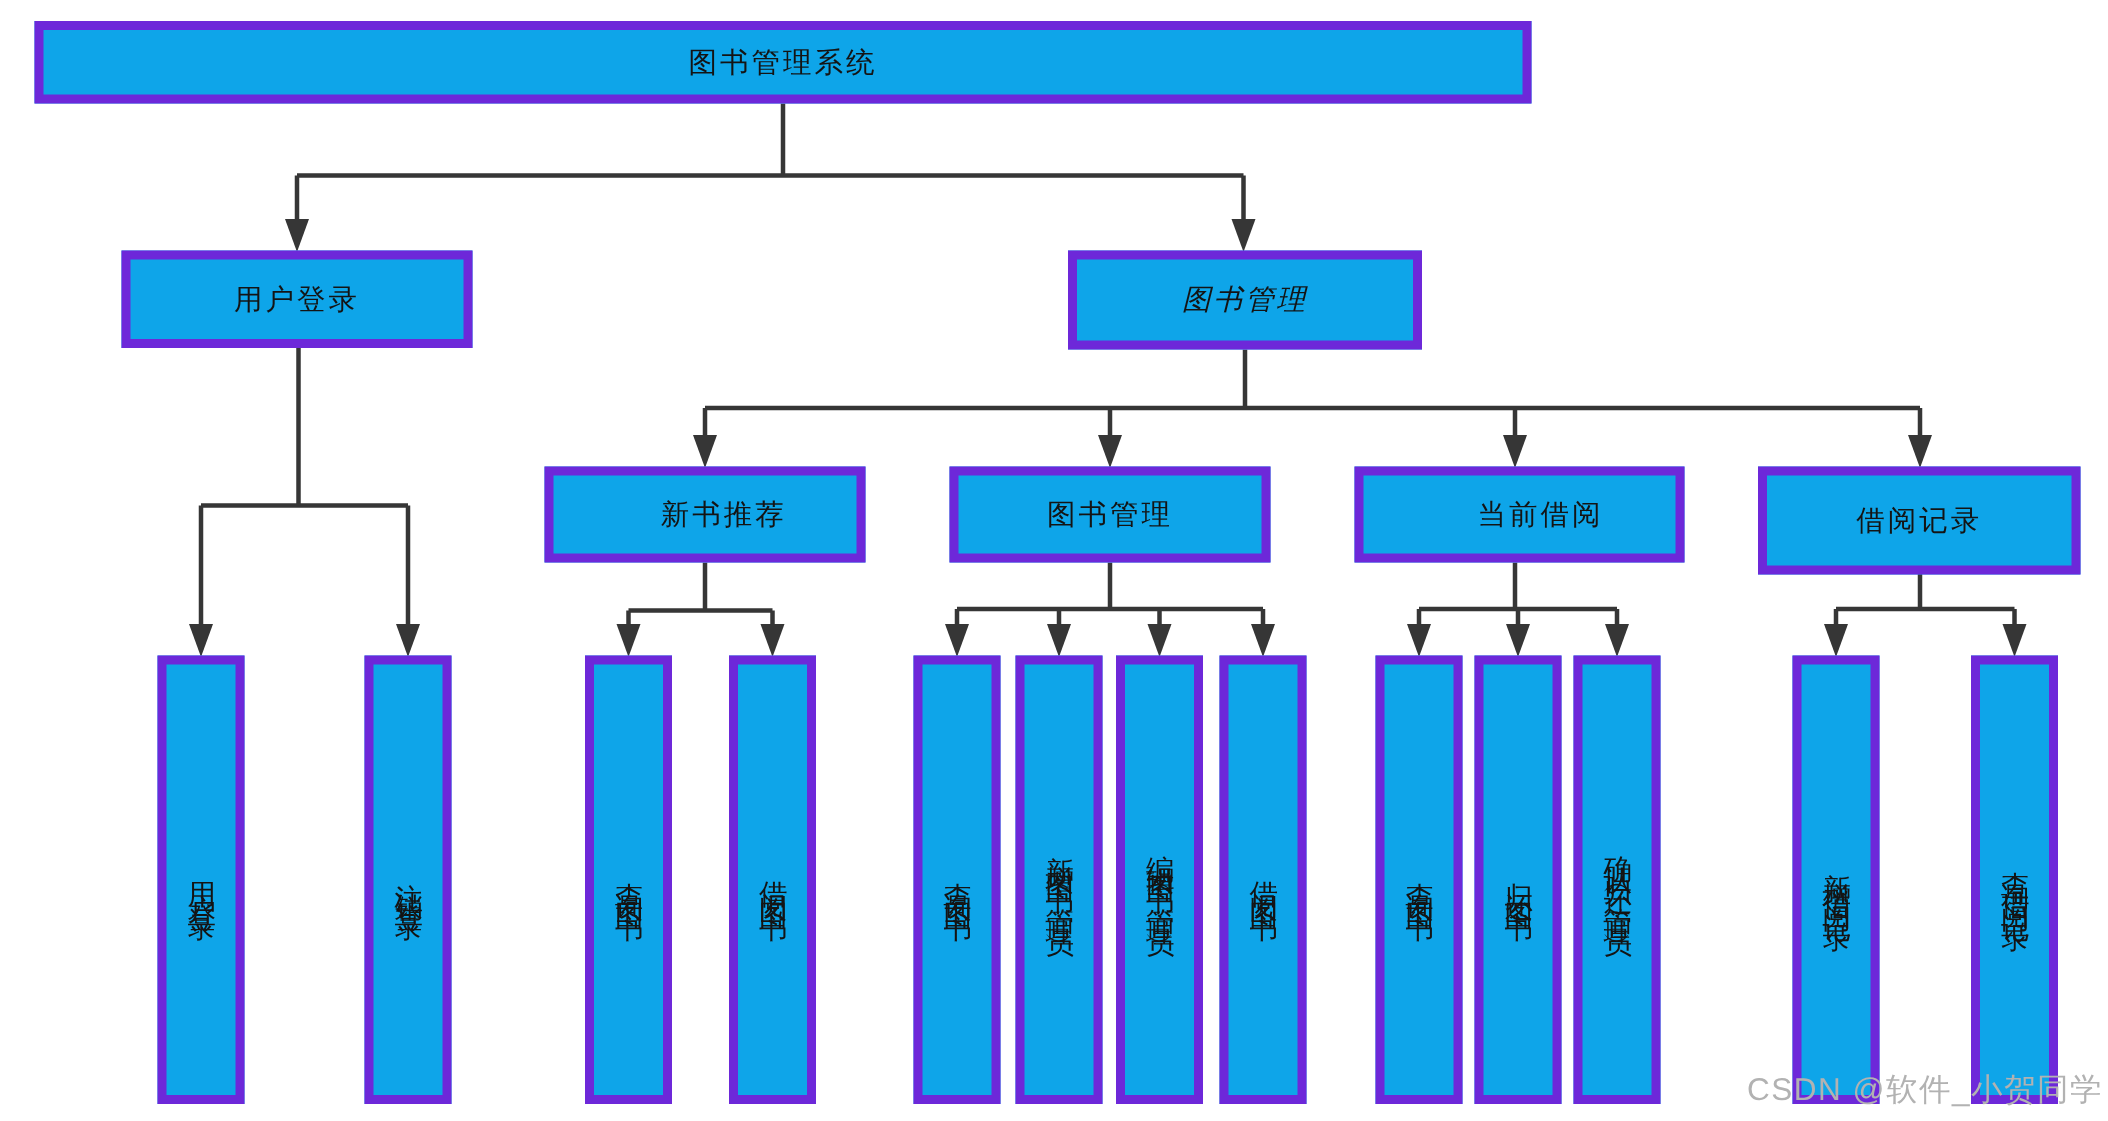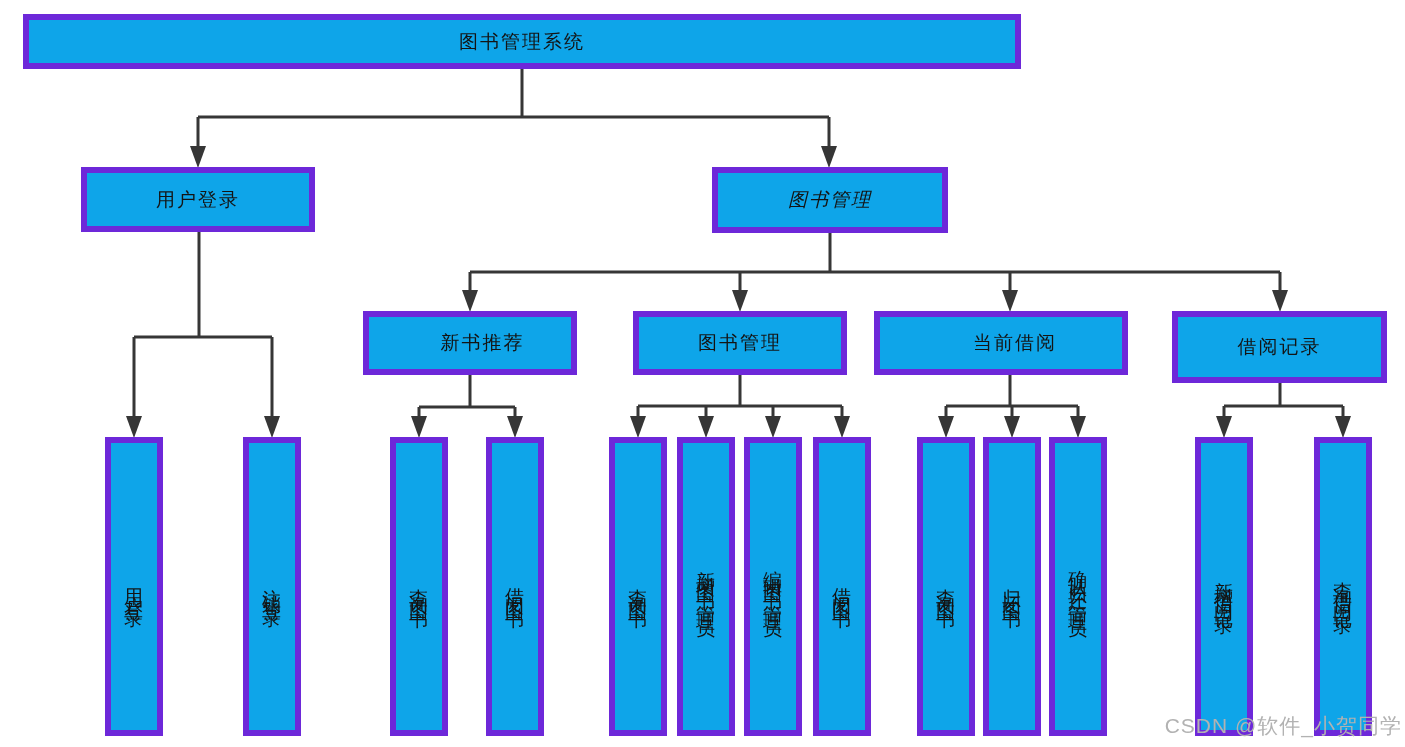--- a/index.html
+++ b/index.html
@@ -76,21 +76,21 @@
     </g>
   </svg>
 
   <div class="box" style="left:23px; top:14px; width:998px; height:55px;">图书管理系统</div>
 
   <div class="box" style="left:81px; top:167px; width:234px; height:65px;">用户登录</div>
   <div class="box" style="left:712px; top:167px; width:236px; height:66px;font-style:italic;">图书管理</div>
 
   <div class="box" style="left:363px; top:311px; width:214px; height:64px;padding-left:25px;">新书推荐</div>
   <div class="box" style="left:633px; top:311px; width:214px; height:64px;">图书管理</div>
-  <div class="box" style="left:874px; top:311px; width:254px; height:64px;padding-left:28px;">当前借阅</div>
+  <div class="box" style="left:903px; top:311px; width:220px; height:64px;padding-left:28px;">当前借阅</div>
   <div class="box" style="left:1172px; top:311px; width:215px; height:72px;">借阅记录</div>
 
   <div class="box leaf" style="left:105px;">
     <span class="vtext">用户登录</span>
   </div>
   <div class="box leaf" style="left:243px;">
     <span class="vtext">注销登录</span>
   </div>
 
   <div class="box leaf" style="left:390px;">

